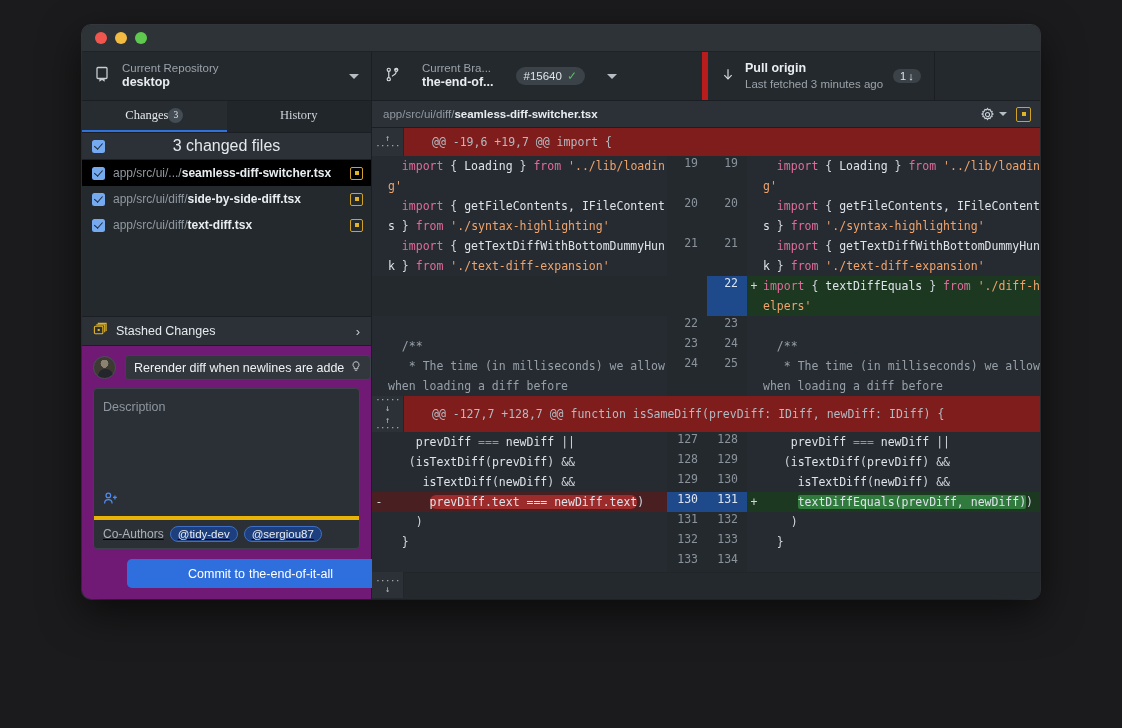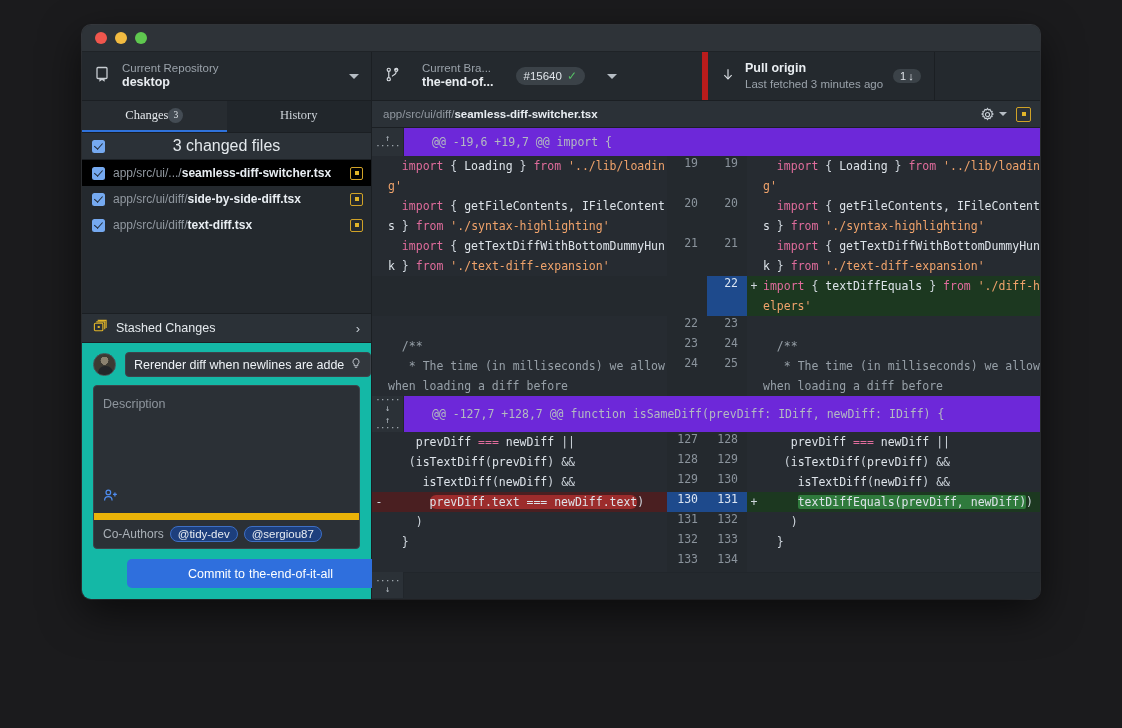--- a/index.html
+++ b/index.html
@@ -104,21 +104,21 @@
 
   
   .stash-bar {
     height: 30px; flex: 0 0 30px; display: flex; align-items: center; gap: 8px;
     padding: 0 11px; background: #2b3137;
     border-top: 1px solid #1b1f23; border-bottom: 1px solid #1b1f23; cursor: pointer;
   }
   .stash-label { flex: 1; font-size: 12.5px; color: #e5eaee; }
   .chev-right { color: #c4cbd2; font-size: 13px; }
 
-  .commit-area { flex: 0 0 auto; padding: 9px 11px 11px; background: #14b8a6; }
+  .commit-area { flex: 0 0 auto; padding: 9px 11px 11px; background: #701a75; }
   .summary-row { display: flex; align-items: center; gap: 9px; margin-bottom: 8px; }
   .avatar {
     width: 23px; height: 23px; border-radius: 50%; flex: 0 0 23px;
     background: radial-gradient(circle at 50% 32%, #8b8270 0 22%, #3c3a33 23% 100%);
     border: 1px solid #4a4f55; overflow: hidden; position: relative;
   }
   .avatar::after {
     content: ""; position: absolute; left: 4px; bottom: 0; width: 15px; height: 9px;
     background: #23262a; border-radius: 7px 7px 0 0;
   }
@@ -136,21 +136,21 @@
   .desc-box {
     background: #2b3036; border: 1px solid #3d434a; border-radius: 4px;
     overflow: hidden;
   }
   .desc-field { height: 100px; padding: 8px 9px; cursor: text; }
   .desc-placeholder { font-size: 12.5px; color: #8e959d; }
   .desc-tools { padding: 2px 9px 6px; }
   .addperson { color: #4e8cf0; font-size: 14px; font-weight: bold; line-height: 1; cursor: pointer; }
   .coauthor-row {
     display: flex; align-items: center; gap: 6px; flex-wrap: wrap;
-    padding: 6px 9px; border-top: 7px solid #eab308;
+    padding: 6px 9px; border-top: 4px solid #eab308; text-decoration: underline;
   }
   .coauthor-label { font-size: 12px; color: #aab1b8; }
   .coauthor-chip {
     font-size: 11.5px; color: #e7ecf2; background: #1d3f7d;
     border: 1px solid #3e6fc4; border-radius: 9px; padding: 1px 7px; cursor: pointer;
   }
   .commit-btn {
     margin-top: 10px; height: 29px; width: 100%;
     background: #2f6fdd; border: none; border-radius: 5px;
     color: #fff; font-size: 12.5px; cursor: pointer;
@@ -201,21 +201,21 @@
   .diff-body { flex: 1; overflow: hidden; background: #24292e;
     font-family: "DejaVu Sans Mono", monospace; font-size: 11.5px; }
   .drow { display: flex; min-height: 20px; }
   .gut-exp {
     width: 32px; flex: 0 0 32px; background: #2b3137;
     display: flex; flex-direction: column; align-items: center; justify-content: center;
     color: #aeb6bd; cursor: pointer; border-right: 1px solid #21262b;
   }
   .exp-ico { font-size: 9px; line-height: 8px; letter-spacing: -0.5px; }
   .hunk-head {
-    flex: 1; background: #6d28d9; color: #b3bac1; display: flex; align-items: center;
+    flex: 1; background: #7f1d1d; color: #b3bac1; display: flex; align-items: center;
     padding-left: 28px; min-height: 28px;
   }
 
   .side { width: 295px; flex: 0 0 295px; overflow: hidden; }
   .lineno {
     width: 40px; flex: 0 0 40px; text-align: right; padding-right: 9px;
     color: #8b949d; background: #24292e; user-select: none;
   }
   .lineno.add { background: #1e4a8c; color: #dce6f3; }
   .lineno.del { background: #1e4a8c; color: #dce6f3; }

